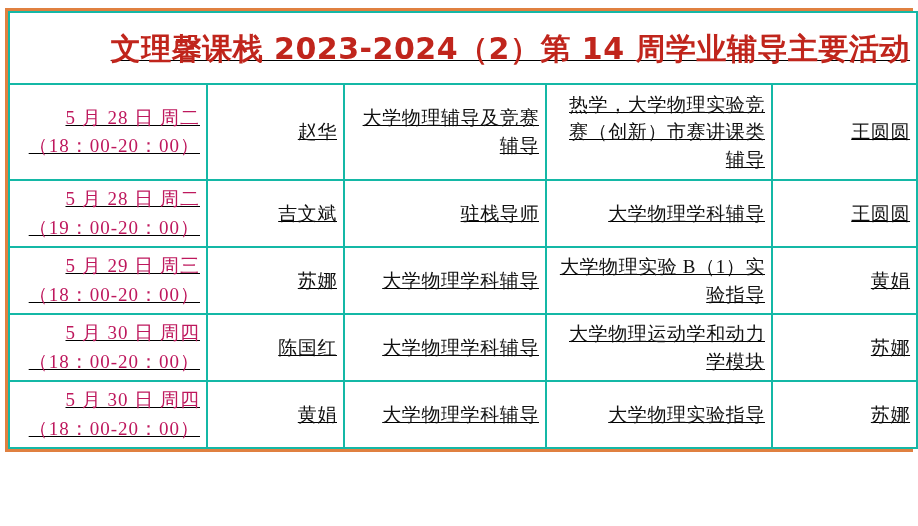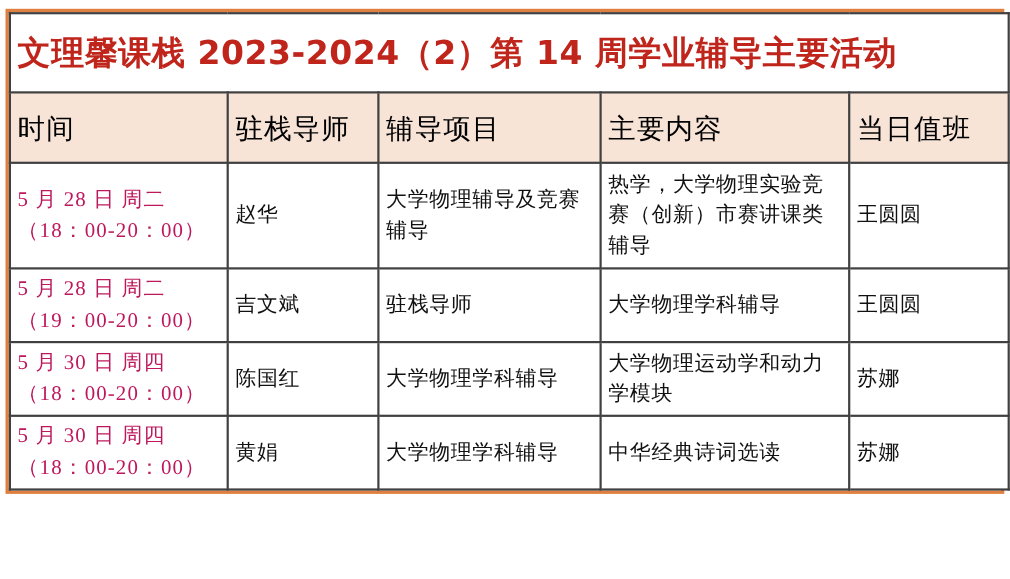--- a/index.html
+++ b/index.html
@@ -24,26 +24,27 @@
     background: #ffffff;
   }
 
   table.schedule {
     width: 100%;
     border-collapse: collapse;
     table-layout: fixed;
   }
 
   table.schedule td {
-    border: 2px solid #404040;
-    text-align: left;
+    border: 2px solid #14b8a6;
+    text-align: right;
     vertical-align: middle;
     color: #000000;
     padding: 4px 6px;
     box-sizing: border-box;
+    text-decoration: underline;
   }
 
   
   td.title-cell {
     border: none;
     border-bottom: 2px solid #E08040;
     background: #ffffff;
     height: 72px;
     padding: 0 10px;
   }
@@ -114,37 +115,20 @@
       <col class="c-duty">
     </colgroup>
     <tbody>
 
       <tr>
         <td class="title-cell" colspan="5">
           <span class="title-text">文理馨课栈 2023-2024（2）第 14 周学业辅导主要活动</span>
         </td>
       </tr>
 
-      <tr class="head-row">
-        <td>
-          <span class="head-text">时间</span>
-        </td>
-        <td>
-          <span class="head-text">驻栈导师</span>
-        </td>
-        <td>
-          <span class="head-text">辅导项目</span>
-        </td>
-        <td>
-          <span class="head-text">主要内容</span>
-        </td>
-        <td>
-          <span class="head-text">当日值班</span>
-        </td>
-      </tr>
 
       <tr class="data-row tall">
         <td>
           <span class="time-text">5 月 28 日 周二
 （18：00-20：00）</span>
         </td>
         <td>
           <span class="cell-text">赵华</span>
         </td>
         <td>
@@ -170,20 +154,38 @@
           <span class="cell-text">驻栈导师</span>
         </td>
         <td>
           <span class="cell-text">大学物理学科辅导</span>
         </td>
         <td>
           <span class="cell-text">王圆圆</span>
         </td>
       </tr>
 
+      <tr class="data-row">
+        <td>
+          <span class="time-text">5 月 29 日 周三
+（18：00-20：00）</span>
+        </td>
+        <td>
+          <span class="cell-text">苏娜</span>
+        </td>
+        <td>
+          <span class="cell-text">大学物理学科辅导</span>
+        </td>
+        <td>
+          <span class="cell-text">大学物理实验 B（1）实验指导</span>
+        </td>
+        <td>
+          <span class="cell-text">黄娟</span>
+        </td>
+      </tr>
 
       <tr class="data-row">
         <td>
           <span class="time-text">5 月 30 日 周四
 （18：00-20：00）</span>
         </td>
         <td>
           <span class="cell-text">陈国红</span>
         </td>
         <td>
@@ -202,21 +204,21 @@
           <span class="time-text">5 月 30 日 周四
 （18：00-20：00）</span>
         </td>
         <td>
           <span class="cell-text">黄娟</span>
         </td>
         <td>
           <span class="cell-text">大学物理学科辅导</span>
         </td>
         <td>
-          <span class="cell-text">中华经典诗词选读</span>
+          <span class="cell-text">大学物理实验指导</span>
         </td>
         <td>
           <span class="cell-text">苏娜</span>
         </td>
       </tr>
 
     </tbody>
   </table>
 </div>
 

